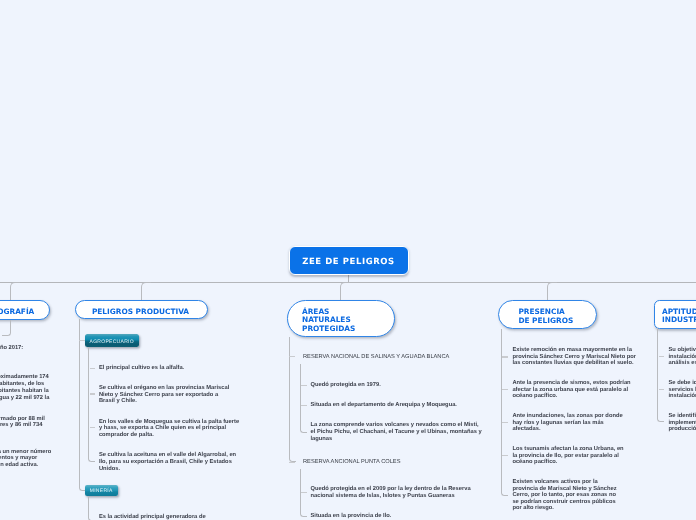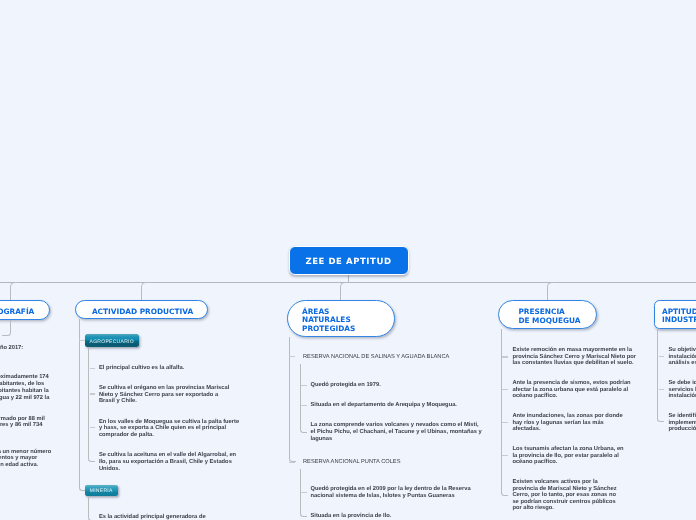--- a/index.html
+++ b/index.html
@@ -54,33 +54,33 @@
 <div class="stage">
 
 <div class="ln lnh" style="left:-60.0px;top:281.9px;width:760.0px;"></div>
 <div class="ln lnv" style="left:347.6px;top:273.4px;height:8.6px;"></div>
 <div class="elb" style="left:9.7px;top:281.9px;width:9.0px;height:17.7px;border-left-width:1.6px;border-top-width:1.6px;border-top-left-radius:5px;"></div>
 <div class="elb" style="left:140.8px;top:281.9px;width:9.0px;height:17.7px;border-left-width:1.6px;border-top-width:1.6px;border-top-left-radius:5px;"></div>
 <div class="elb" style="left:340.3px;top:281.9px;width:9.0px;height:17.9px;border-left-width:1.6px;border-top-width:1.6px;border-top-left-radius:5px;"></div>
 <div class="elb" style="left:546.7px;top:281.9px;width:9.0px;height:17.7px;border-left-width:1.6px;border-top-width:1.6px;border-top-left-radius:5px;"></div>
 
 <div class="root">
-      <span class="root-label">ZEE DE APTITUD</span>
+      <span class="root-label">ZEE DE PELIGROS</span>
     </div>
 <div class="node" style="left:-29.2px;top:299.6px;width:79.4px;height:20.6px;"></div>
 <div class="node-label" style="left:-21.3px;top:307.8px;">DEMOGRAFÍA</div>
 <div class="node" style="left:75.3px;top:299.6px;width:132.7px;height:19.2px;"></div>
-<div class="node-label" style="left:91.9px;top:307.8px;">ACTIVIDAD PRODUCTIVA</div>
+<div class="node-label" style="left:91.9px;top:307.8px;">PELIGROS PRODUCTIVA</div>
 <div class="node" style="left:287.0px;top:299.8px;width:108.2px;height:36.8px;"></div>
 <div class="node-label" style="left:302px;top:307.5px;">ÁREAS
 NATURALES
 PROTEGIDAS</div>
 <div class="node" style="left:498.2px;top:299.6px;width:98.6px;height:29.2px;"></div>
 <div class="node-label" style="left:518.4px;top:308.2px;">PRESENCIA
-DE MOQUEGUA</div>
+DE PELIGROS</div>
 <div class="node rect" style="left:653.6px;top:300.0px;width:106.4px;height:28.5px;"></div>
 <div class="node-label" style="left:662.0px;top:307.7px;">APTITUD
 INDUSTRIAL</div>
 <div class="elb" style="left:2.4px;top:320.2px;width:8.0px;height:14.4px;border-right-width:1.6px;border-bottom-width:1.6px;border-bottom-right-radius:3.5px;"></div>
 <div class="txt" style="left:-57.0px;top:345.0px;">
       <div class="ln-t">Según el censo del año 2017:</div>
     </div>
 <div class="txt" style="left:-57.0px;top:374.2px;">
       <div class="ln-t">Moquegua tiene aproximadamente 174</div>
       <div class="ln-t">mil 863 mil nuevos habitantes, de los</div>

